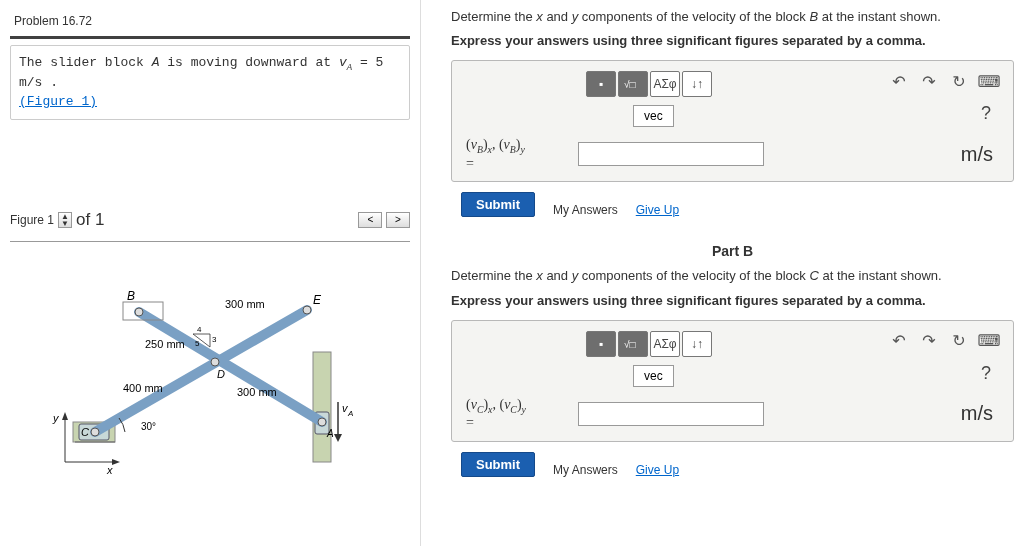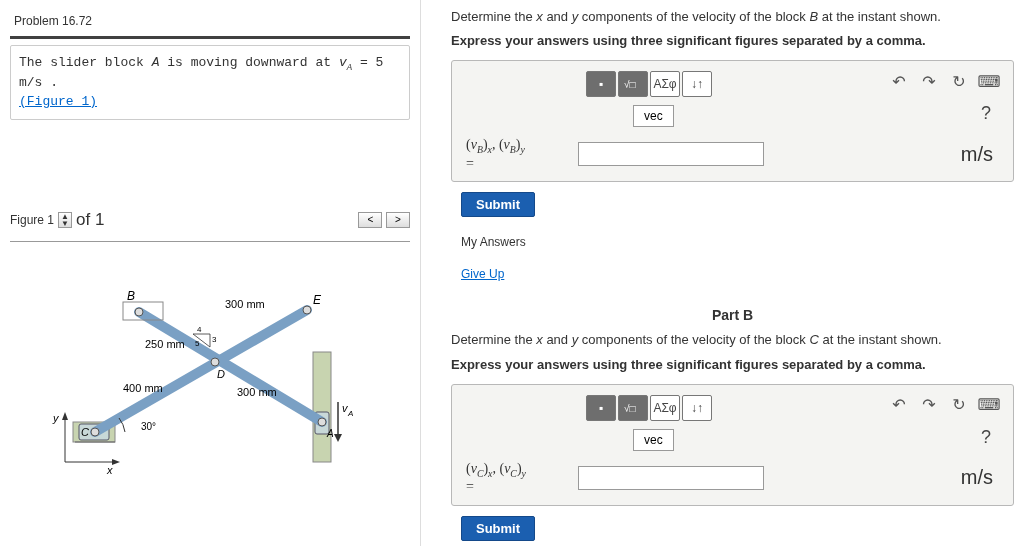--- a/index.html
+++ b/index.html
@@ -27,21 +27,21 @@
 .tool-btn.light { background: #fff; color: #444; }
 .right-tools { position: absolute; right: 14px; top: 10px; display: flex; gap: 10px; align-items: center; }
 .rt-icon { width: 20px; height: 20px; display: inline-flex; align-items: center; justify-content: center; color: #555; cursor: pointer; font-size: 16px; }
 .vec-row { padding: 4px 14px 8px 134px; position: relative; }
 .vec-btn { border: 1px solid #999; background: #fff; padding: 3px 10px; font-size: 12px; cursor: pointer; margin-left: 47px; }
 .q-mark { position: absolute; right: 22px; top: 2px; font-size: 18px; color: #444; cursor: pointer; }
 .eq-row { display: flex; align-items: center; padding: 2px 14px 10px 14px; }
 .eq-label { width: 112px; font-size: 14px; line-height: 1.1; font-family: 'Times New Roman', serif; }
 .eq-input { flex: 0 0 160px; height: 24px; border: 1px solid #999; background: #fff; padding: 2px 4px; font-size: 13px; }
 .unit { margin-left: auto; font-size: 20px; font-family: Liberation Sans, sans-serif; padding-right: 6px; }
-.submit-row { display: flex; align-items: flex-start; gap: 18px; padding: 4px 0 8px 10px; flex-direction: column; }
+.submit-row { display: flex; align-items: flex-end; gap: 18px; padding: 4px 0 8px 10px; }
 .submit-btn { background: #1b5fb0; color: #fff; border: 1px solid #14498a; padding: 4px 14px; font-size: 13px; font-weight: bold; cursor: pointer; border-radius: 2px; }
 .ans-link { font-size: 12px; color: #333; }
 .part-title { font-size: 14px; font-weight: bold; margin-top: 18px; margin-bottom: 8px; text-align: center; }
 sub { font-size: 0.7em; }
 .ital { font-style: italic; }
 </style>
 </head>
 <body>
 
 <div class="container">

